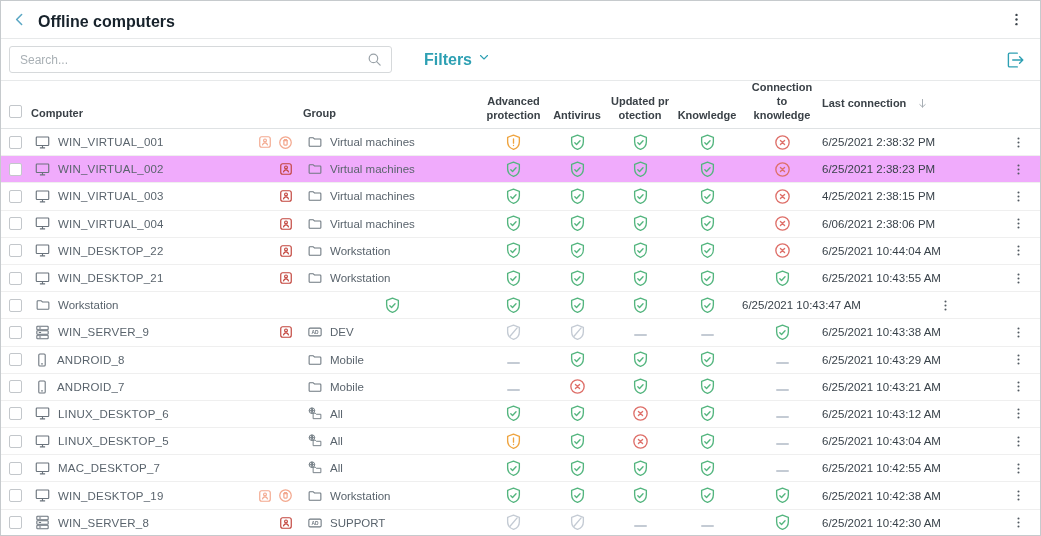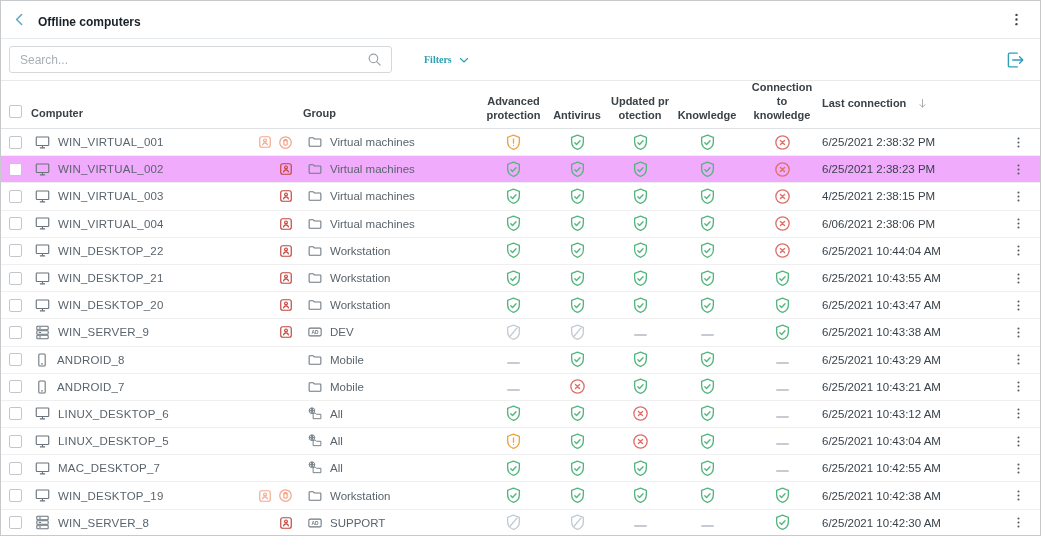--- a/index.html
+++ b/index.html
@@ -4,28 +4,28 @@
 <style>
   html,body{margin:0;padding:0;background:#fff;}
   .app{
     width:1041px;height:536px;box-sizing:border-box;position:relative;overflow:hidden;
     border:1px solid #c6cacd;background:#fff;
     font-family:"Liberation Sans",sans-serif;
   }
   
   .titlebar{height:37px;display:flex;align-items:center;padding:0 14px 0 8px;border-bottom:1px solid #e7e9ea;}
   .iconbtn{background:none;border:none;padding:2px;cursor:pointer;display:flex;align-items:center;justify-content:center;}
-  .pagetitle{font-size:12px;font-weight:bold;color:#17222b;margin:4px 0 0 8px;}
+  .pagetitle{font-size:16px;font-weight:bold;color:#17222b;margin:4px 0 0 8px;}
   .titlebar .spacer{flex:1;}
   
   .toolbar{height:41px;display:flex;align-items:center;padding:0 12px 0 8px;border-bottom:1px solid #e7e9ea;}
   .searchbox{width:383px;height:27px;box-sizing:border-box;border:1px solid #d6d9db;border-radius:3px;display:flex;align-items:center;padding:0 8px;background:#fff;}
   .searchbox input{flex:1;border:none;outline:none;font-size:12px;color:#444;font-family:"Liberation Sans",sans-serif;background:transparent;}
   .searchbox input::placeholder{color:#a9b0b5;}
-  .filtersbtn{margin-left:26px;display:flex;align-items:flex-start;gap:6px;background:none;border:none;cursor:pointer;font-size:10px;font-weight:bold;font-family:Liberation Serif, serif;}
+  .filtersbtn{margin-left:26px;display:flex;align-items:flex-start;gap:6px;background:none;border:none;cursor:pointer;font-size:16px;font-weight:bold;font-family:Liberation Sans, sans-serif;}
   .toolbar .spacer{flex:1;}
   
   .grid{display:grid;grid-template-columns:30px 272px 178px 65px 62px 64px 70px 80px 145px 1fr;align-items:center;}
   .thead{height:47px;align-items:end;border-bottom:1px solid #dfe2e4;font-size:11px;font-weight:bold;color:#3a4147;}
   .hcell{padding-bottom:9px;line-height:1.25;}
   .hcell.hc{text-align:center;padding-bottom:7px;}
   .wrapbox{display:inline-block;vertical-align:bottom;}
   .w2{max-width:64px;}
   .w3{max-width:54px;word-break:break-all;}
   .w4{max-width:60px;word-break:break-all;}
@@ -607,38 +607,20 @@
               <circle cx="12" cy="12" r="1.9"></circle>
               <circle cx="12" cy="19.4" r="1.9"></circle>
             </svg>
           </button>
         </div>
       </div>
       <div class="row grid">
         <div class="cell">
           <span class="cb"></span>
         </div>
-        <div class="cell comp">
-          <span>
-            <svg width="17" height="17" viewBox="0 0 24 24" fill="none" stroke="#6a737c" stroke-width="1.6">
-              <rect x="3.2" y="4.2" width="17.6" height="12" rx="1"></rect>
-              <path d="M12 16.2v3M8.3 19.6h7.4"></path>
-            </svg>
-          </span>
-          <span class="nm">WIN_DESKTOP_20</span>
-          <span class="badges">
-            <span>
-              <svg width="14" height="14" viewBox="0 0 24 24" fill="none" stroke="#c2443c" stroke-width="2">
-                <rect x="3" y="3" width="18" height="18" rx="3.5"></rect>
-                <circle cx="12" cy="9.3" r="2.4"></circle>
-                <path d="M7.6 17.8c.6-2.8 2.4-4.2 4.4-4.2s3.8 1.4 4.4 4.2"></path>
-              </svg>
-            </span>
-          </span>
-        </div>
         <div class="cell grp">
           <span>
             <svg width="16" height="16" viewBox="0 0 24 24" fill="none" stroke="#6e7880" stroke-width="1.6">
               <path d="M3.2 6.7c0-.7.5-1.2 1.2-1.2h4.8l1.9 1.9h8.5c.7 0 1.2.5 1.2 1.2v8.7c0 .7-.5 1.2-1.2 1.2H4.4c-.7 0-1.2-.5-1.2-1.2V6.7z"></path>
             </svg>
           </span>
           <span class="gnm">Workstation</span>
         </div>
         <div class="cell st">
           <span>

